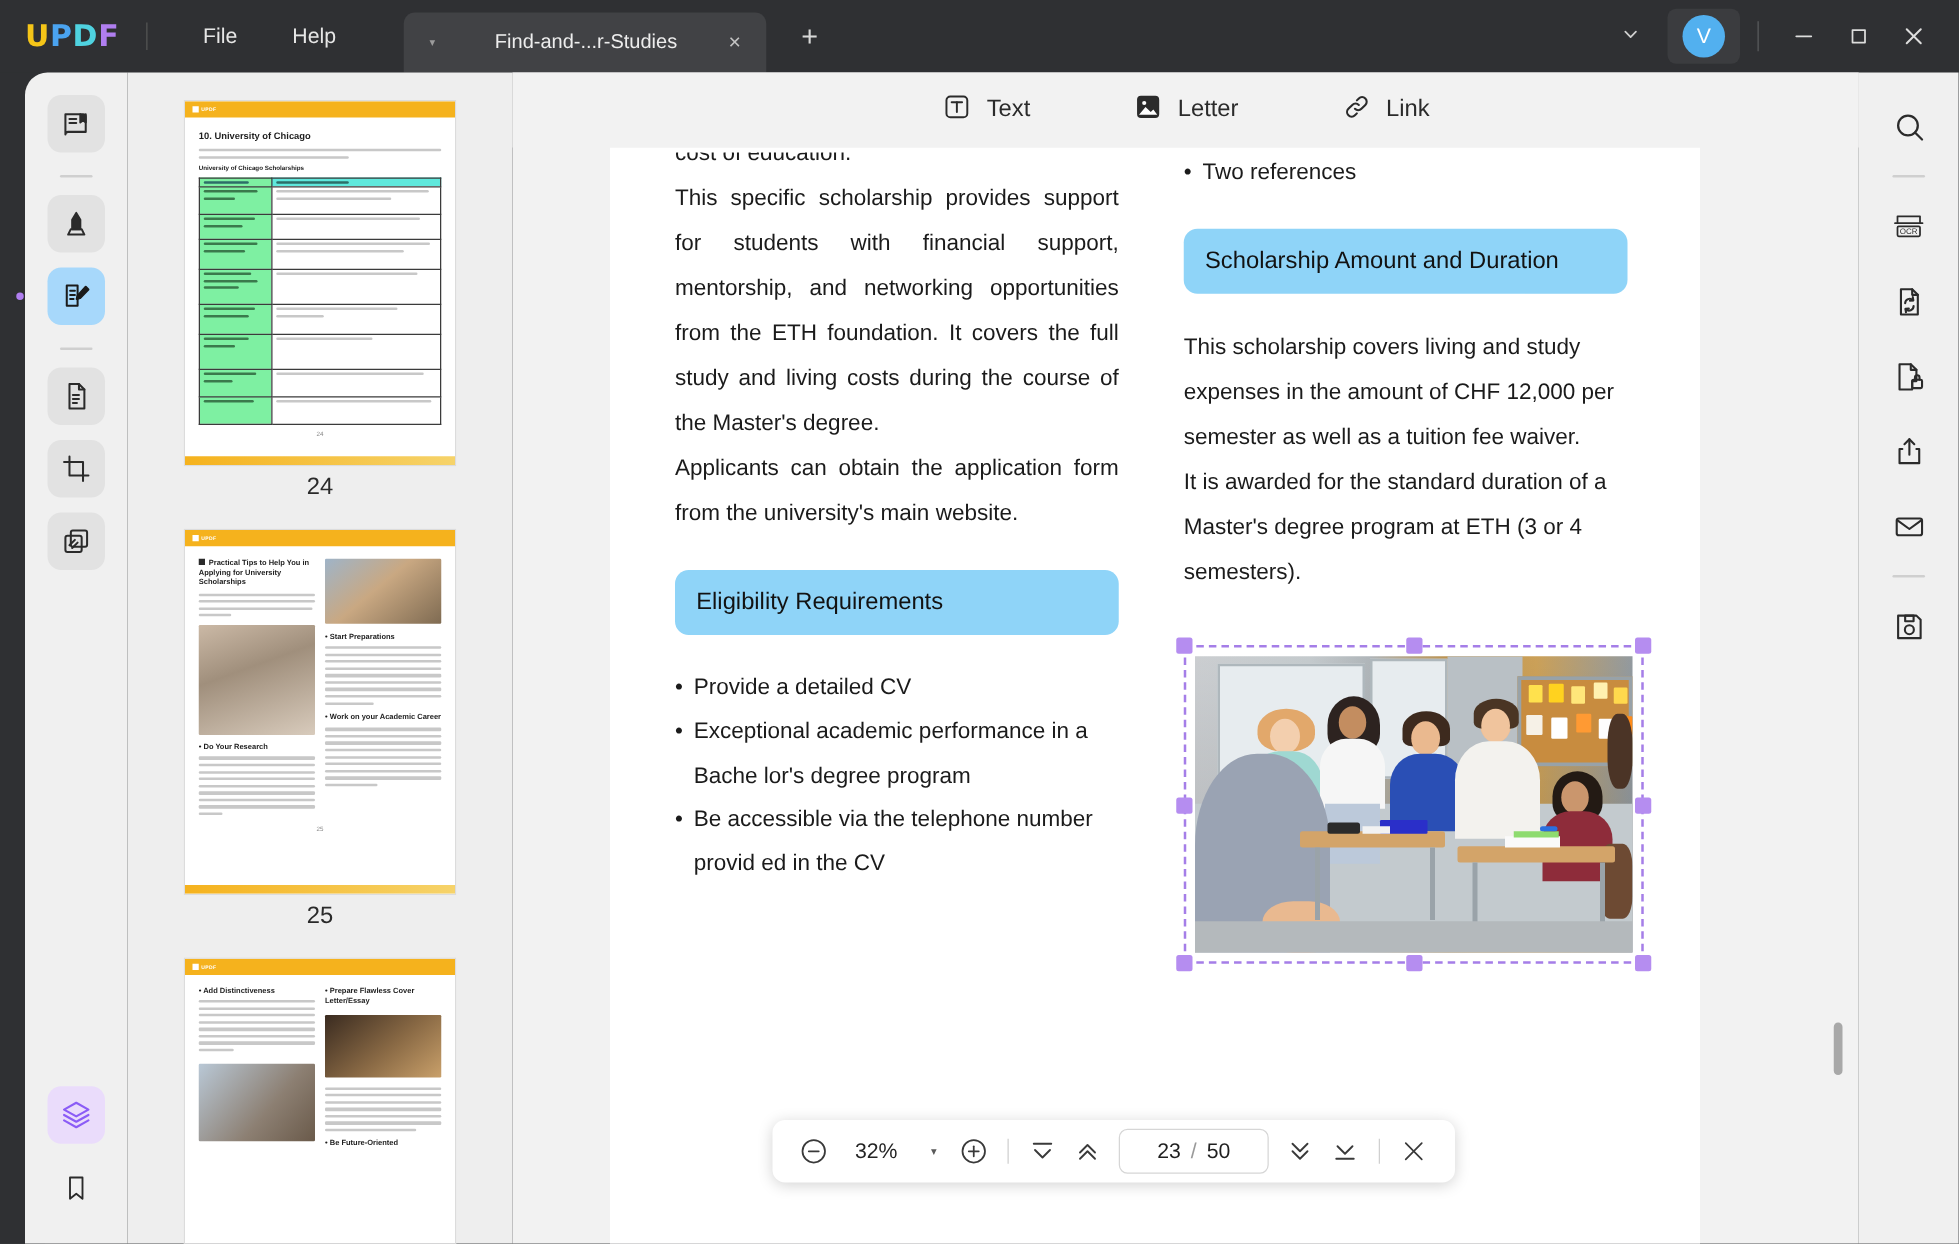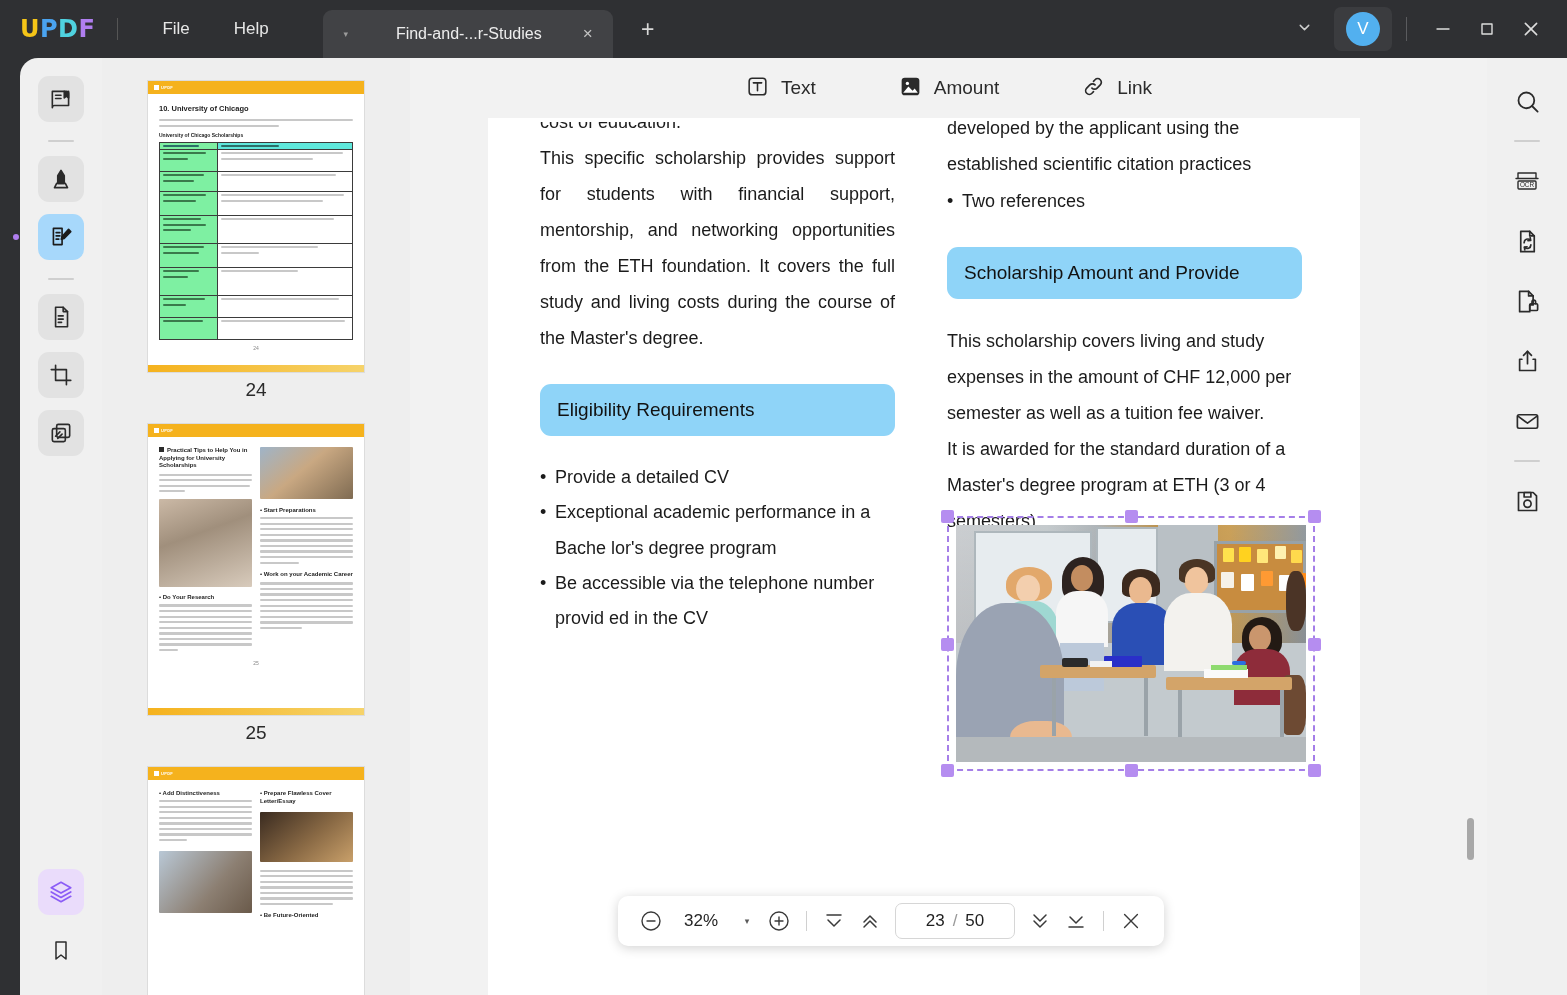--- a/index.html
+++ b/index.html
@@ -566,21 +566,21 @@
         <span class="mt-label">Text</span>
       </div>
       <div class="mt-btn">
         <span>
           <svg width="25" height="25" viewBox="0 0 24 24">
             <rect x="3.5" y="3.5" width="17" height="17" rx="3" fill="#2b2b2b"></rect>
             <circle cx="9" cy="9" r="1.6" fill="#fff"></circle>
             <path d="M5 18l5-6 4 4 2-2 3 4z" fill="#fff"></path>
           </svg>
         </span>
-        <span class="mt-label">Amount</span>
+        <span class="mt-label">Letter</span>
       </div>
       <div class="mt-btn">
         <span>
           <svg width="25" height="25" viewBox="0 0 24 24" fill="none" stroke="#2b2b2b" stroke-width="1.6">
             <path d="M10.5 13.5a3.5 3.5 0 0 0 5 0l3-3a3.5 3.5 0 0 0-5-5l-1.5 1.5"></path>
             <path d="M13.5 10.5a3.5 3.5 0 0 0-5 0l-3 3a3.5 3.5 0 0 0 5 5l1.5-1.5"></path>
           </svg>
         </span>
         <span class="mt-label">Link</span>
       </div>
@@ -588,34 +588,34 @@
 
     <div class="docscroll">
       <div class="page">
         <div class="cols">
 
           <div class="col col-l">
             <div class="cut-top">
               <span>cost of education.</span>
             </div>
             <div class="bodytext">This specific scholarship provides support for students with financial support, mentorship, and networking opportunities from the ETH foundation. It covers the full study and living costs during the course of the Master's degree.</div>
+            <div class="bodytext">Applicants can obtain the application form from the university's main website.</div>
             <div class="hl one">Eligibility Requirements</div>
             <ul class="bul">
               <li>Provide a detailed CV</li>
               <li>Exceptional academic performance in a Bache lor's degree program</li>
               <li>Be accessible via the telephone number provid ed in the CV</li>
             </ul>
           </div>
 
           <div class="col col-r">
-            <div class="bodytext nj" style="margin-top:-8px">developed by the applicant using the established scientific citation practices</div>
             <ul class="bul" style="margin-top:2px">
               <li>Two references</li>
             </ul>
-            <div class="hl one">Scholarship Amount and Provide</div>
+            <div class="hl one">Scholarship Amount and Duration</div>
             <div class="bodytext nj">This scholarship covers living and study expenses in the amount of CHF 12,000 per semester as well as a tuition fee waiver.</div>
             <div class="bodytext nj">It is awarded for the standard duration of a Master's degree program at ETH (3 or 4 semesters).</div>
           </div>
 
           <div class="selimg">
             <div class="photo">
 
               <div class="ph win" style="left:18px;top:6px;width:118px;height:92px"></div>
               <div class="ph win" style="left:140px;top:2px;width:62px;height:96px"></div>
 

